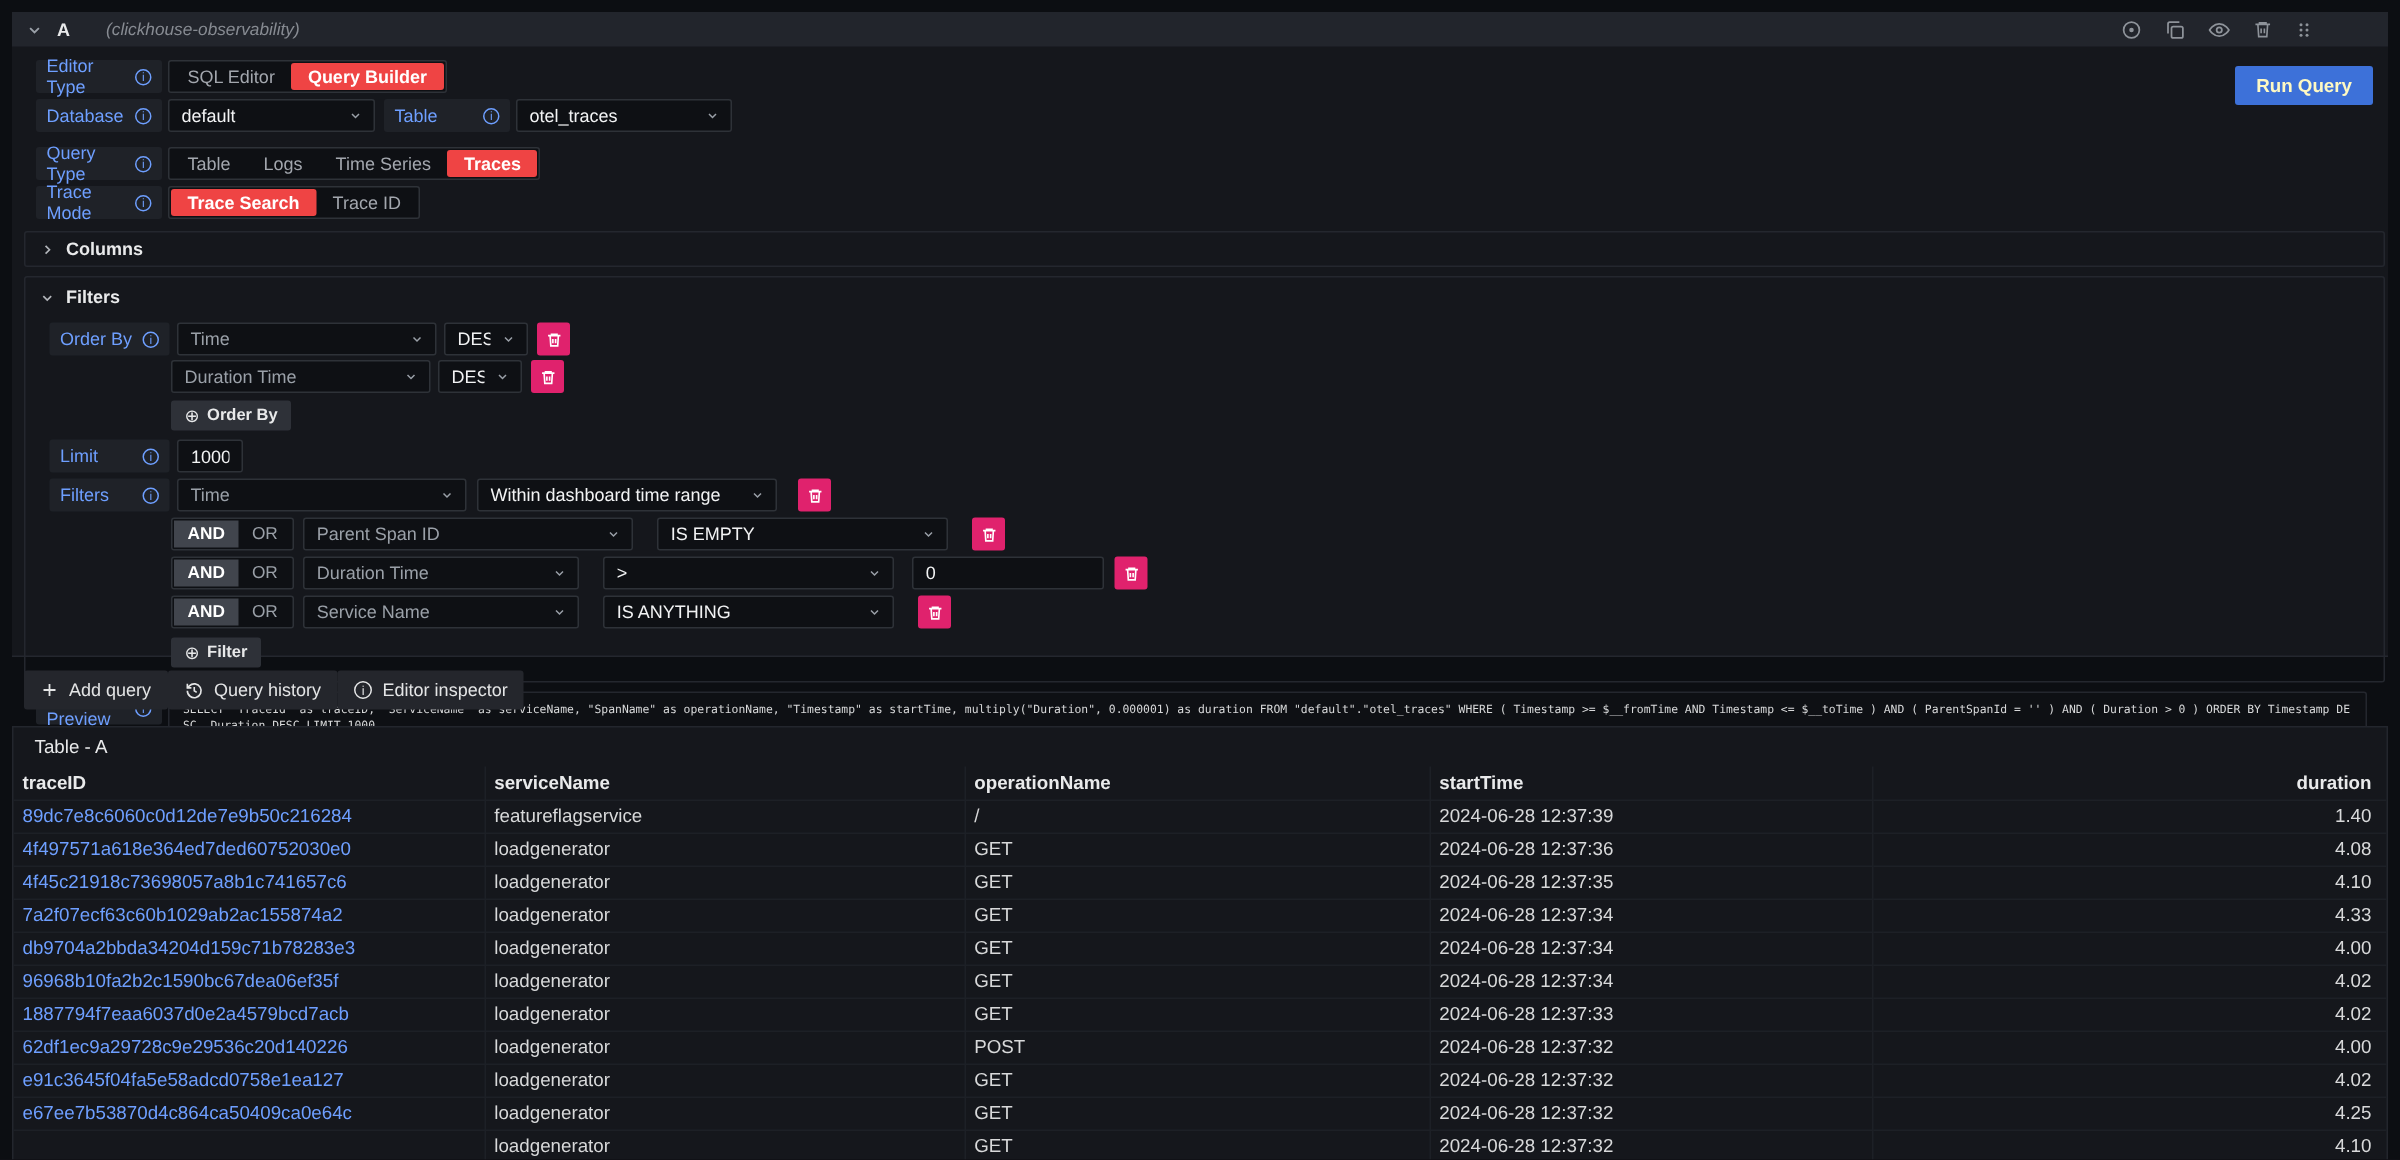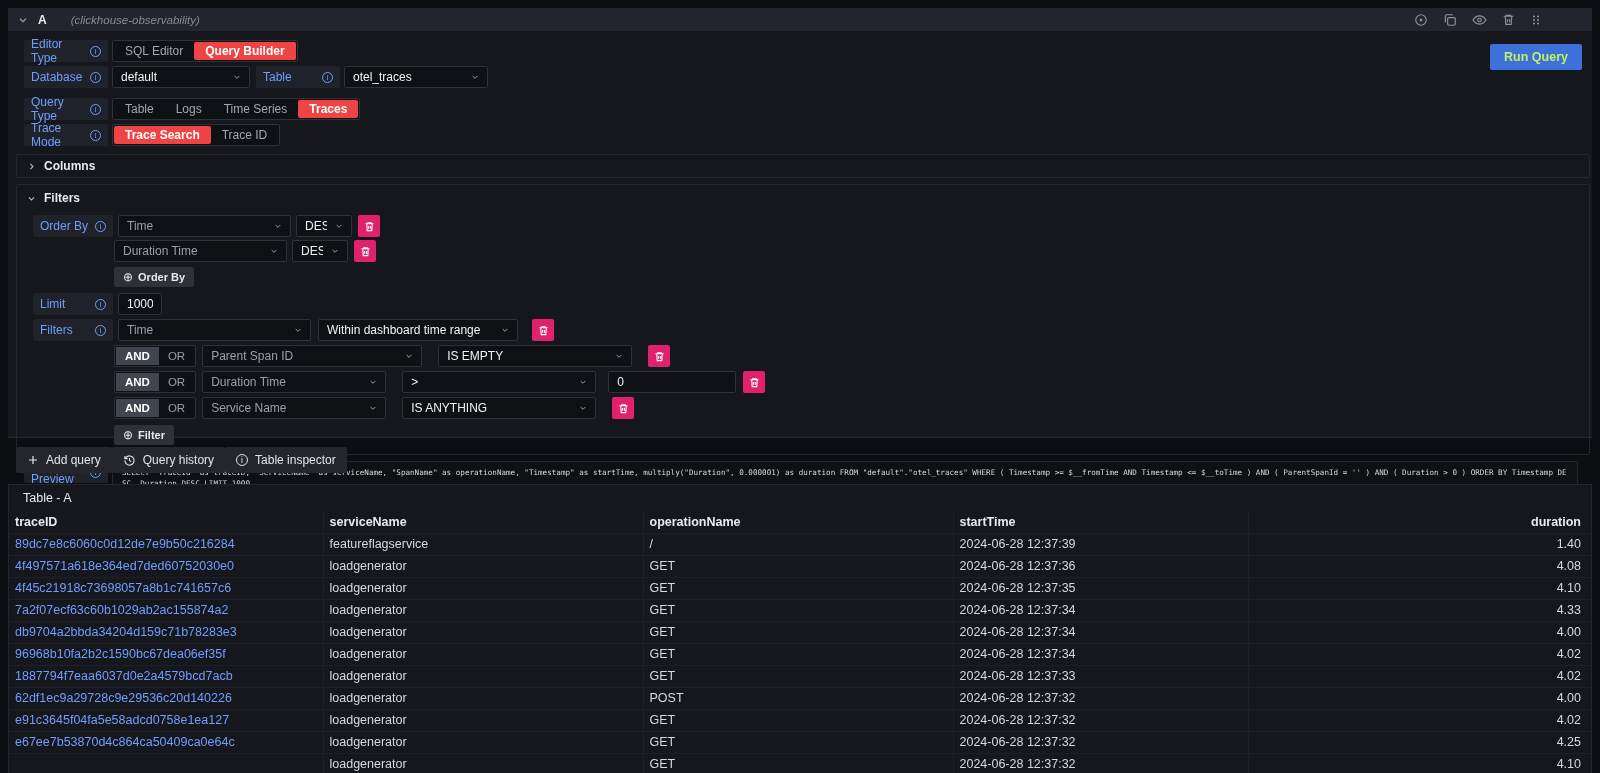--- a/index.html
+++ b/index.html
@@ -49,21 +49,21 @@
   .filters-content { padding:2px 8px 8px 16px; }
 
   .add-btn { display:inline-flex; align-items:center; gap:5px; height:20px; padding:0 9px; background:#2e3138;
              color:#e8e9ea; font-weight:bold; font-size:11px; border:none; border-radius:2px; cursor:pointer; }
   .add-btn .plus-circ { font-size:12px; font-weight:normal; }
 
   .bool-group { display:inline-flex; align-items:stretch; border:1px solid #2e3238; background:#0e1014; border-radius:2px; height:22px; padding:1px; flex:none; }
   .bool-group .opt { display:flex; align-items:center; padding:0 9px; color:#9aa0a8; font-weight:500; font-size:11.5px; }
   .bool-group .opt.selected { background:#41454d; color:#fff; font-weight:bold; }
 
-  .run-query { position:absolute; top:36px; right:10px; height:26px; padding:0 14px; background:#3d71d9; color:#bef264;
+  .run-query { position:absolute; top:36px; right:10px; height:26px; padding:0 14px; background:#3d71d9; color:#fef9c3;
                font-weight:600; font-size:12.5px; border:none; border-radius:2px; cursor:pointer; font-family:"Liberation Sans",sans-serif; }
 
   .sql-row { display:flex; align-items:flex-start; }
   .sql-box { flex:1; margin-right:6px; background:#0e1014; border:1px solid #24272e; border-radius:2px; padding:5px 9px; }
   .sql-box pre { font-family:"DejaVu Sans Mono", monospace; font-size:7.6px; line-height:11px; color:#d8d9da;
                  white-space:pre-wrap; word-break:break-all; }
 
   
   .footer-row { position:absolute; left:16px; top:447px; display:flex; gap:0; }
   .sec-btn { display:inline-flex; align-items:center; gap:7px; height:26px; padding:0 11px; background:#24262c;
@@ -435,21 +435,21 @@
     <button class="sec-btn">
       <svg width="13" height="13" viewBox="0 0 24 24" fill="none" stroke="#e4e5e6" stroke-width="2">
           <path d="M3.5 12a8.5 8.5 0 1 0 2.5-6L3.5 8.5"></path>
           <path d="M3.5 3.5v5h5"></path>
           <path d="M12 7.5V12l3 2"></path>
         </svg>
       <span>Query history</span>
     </button>
     <button class="sec-btn">
       <span class="info-i">i</span>
-      <span>Table inspector</span>
+      <span>Editor inspector</span>
     </button>
   </div>
 
   <div class="panel">
     <div class="panel-title">Table - A</div>
     <table class="results">
       <colgroup>
         <col style="width:314px">
           <col style="width:320px">
           <col style="width:310px">

